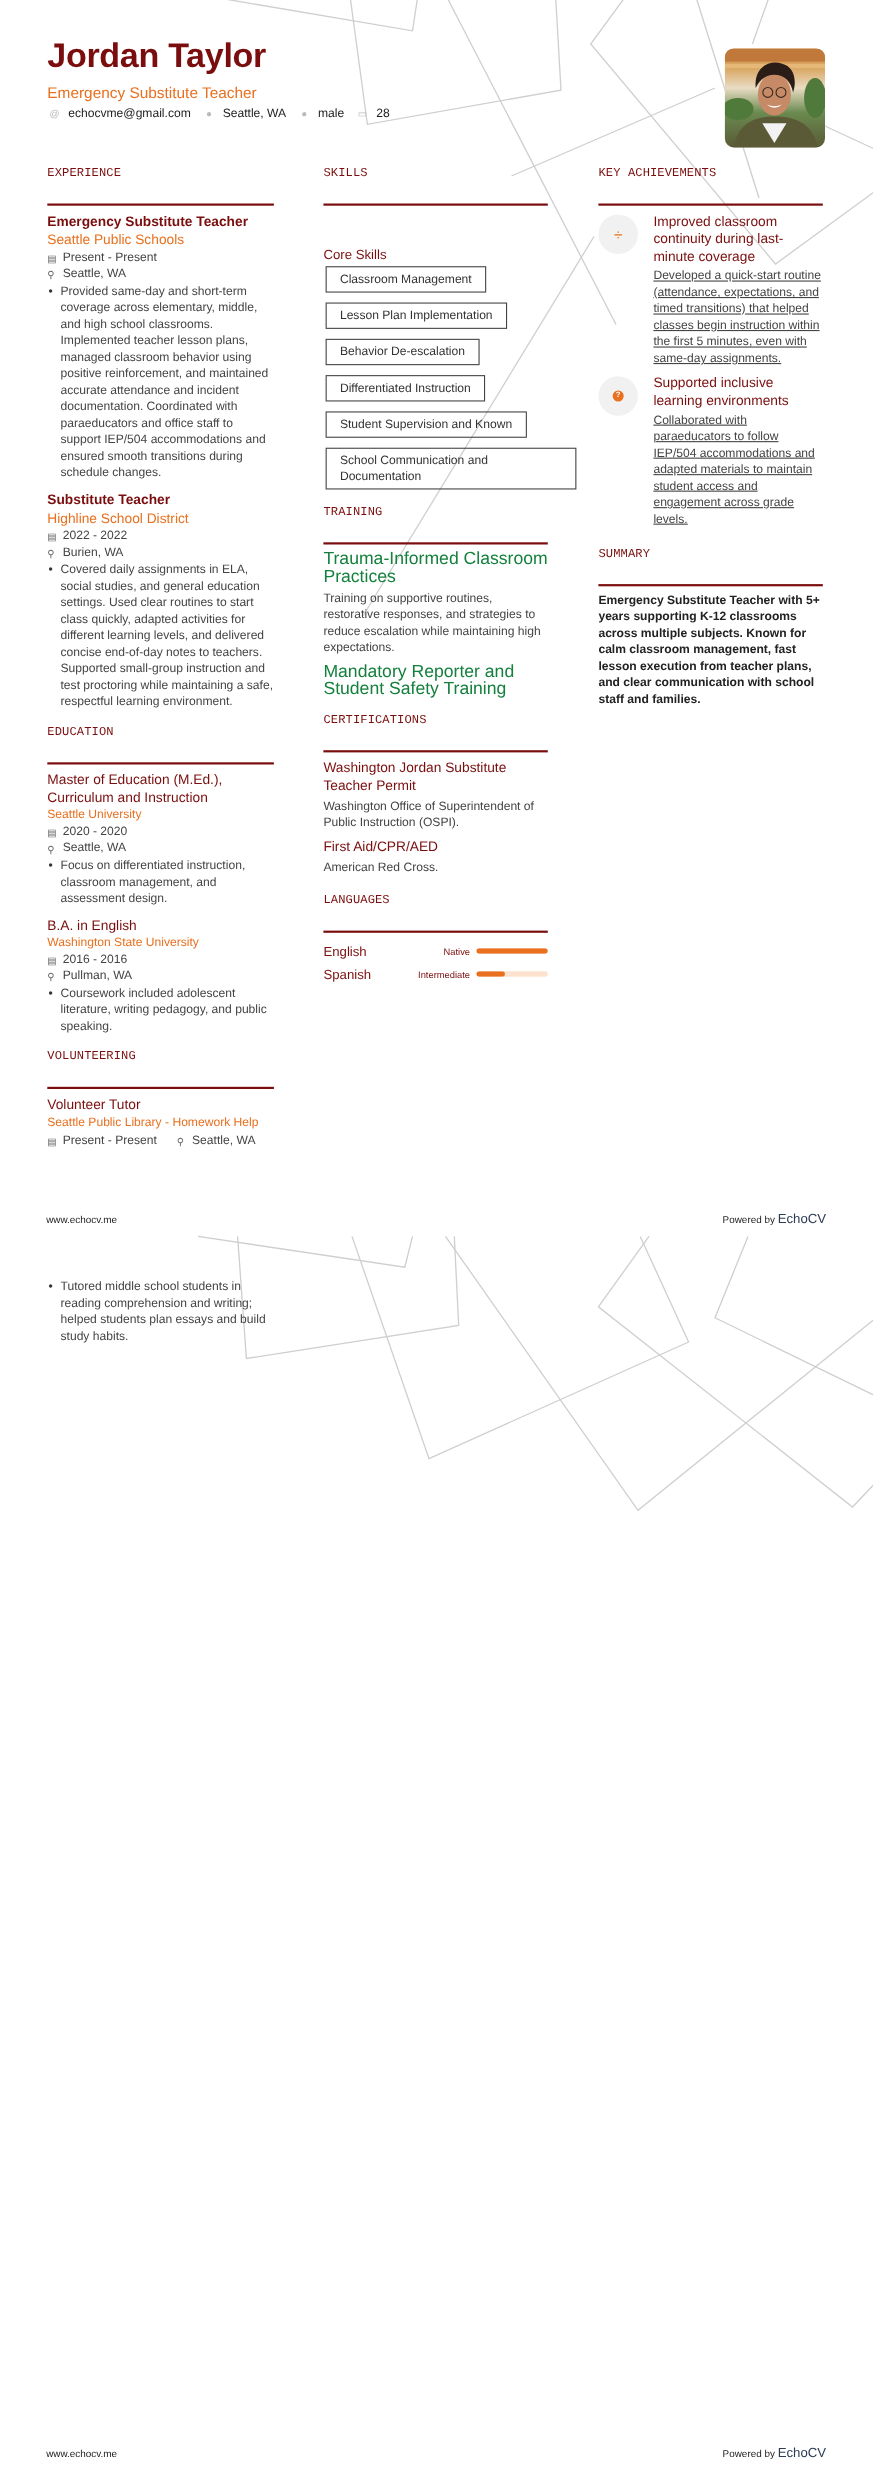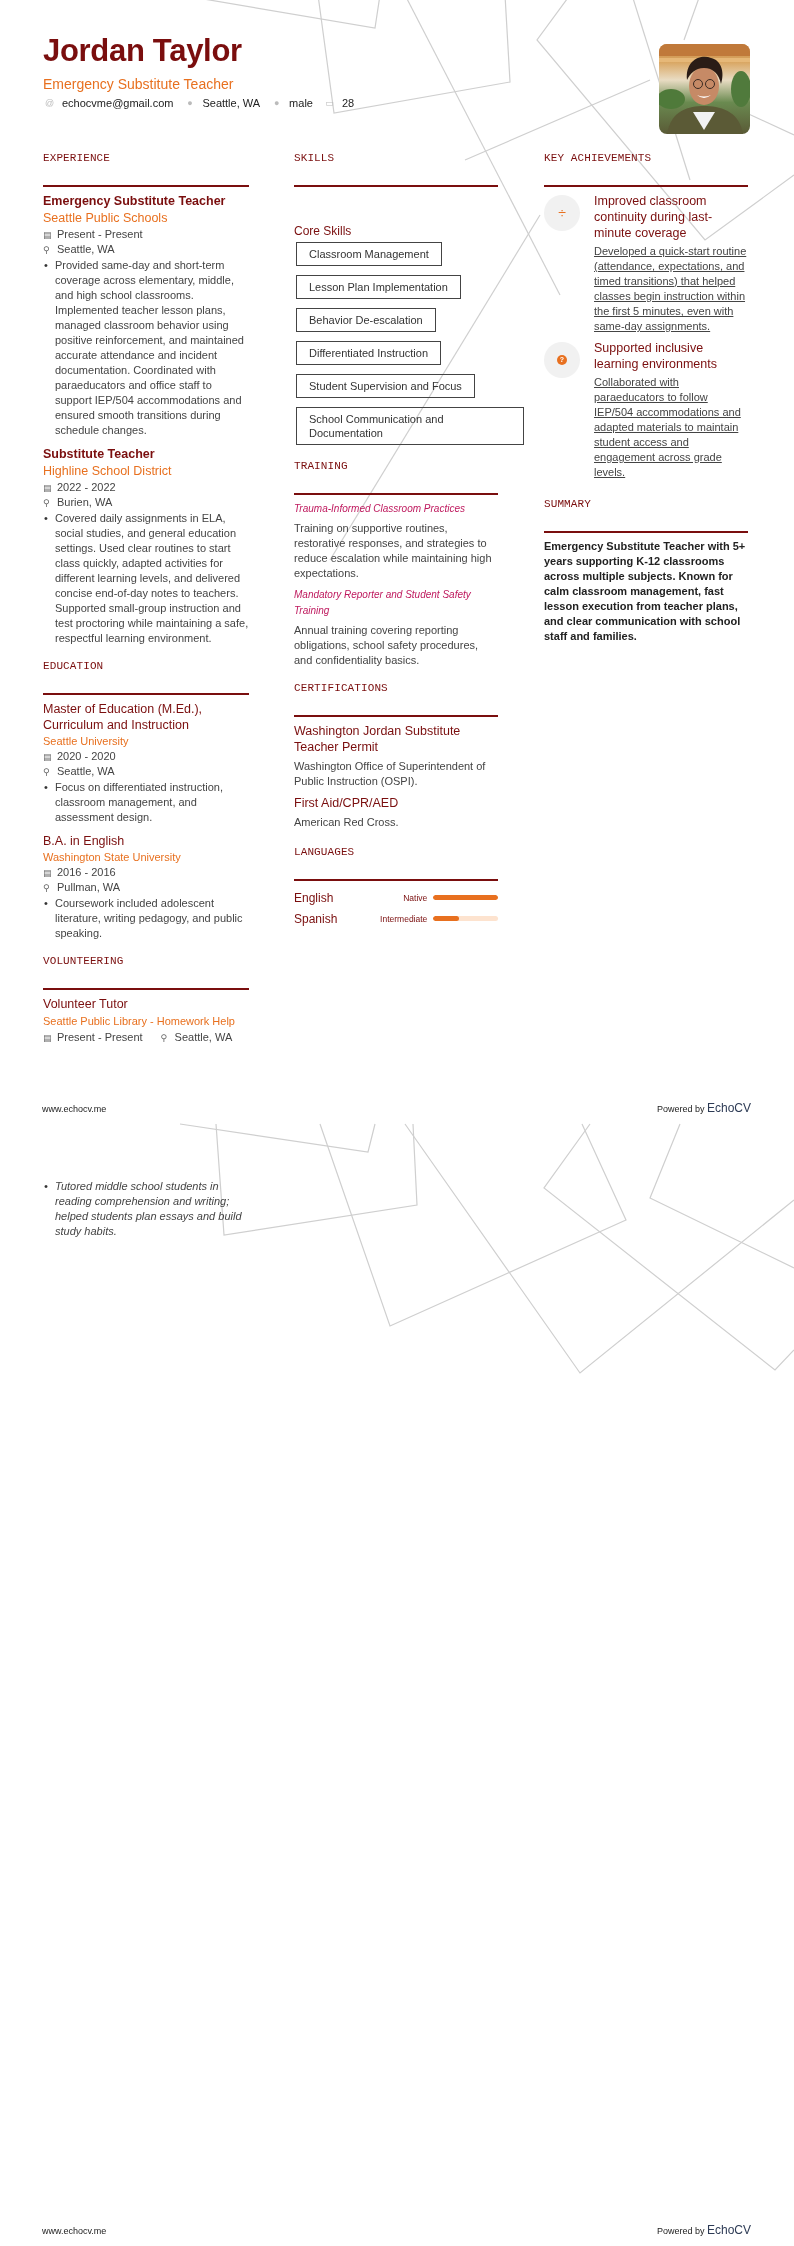--- a/index.html
+++ b/index.html
@@ -31,21 +31,21 @@
     .bullet::before { content: "•"; position: absolute; left: 1px; top: 0; color: #333; }
     .block { margin-bottom: 6px; }
 
     .edu-degree { font-size: 12.5px; color: #7a0e0e; line-height: 16px; }
     .edu-school { font-size: 11px; color: #e8701f; line-height: 16px; }
 
     .skill-group { font-size: 12px; color: #7a0e0e; margin-bottom: 4px; margin-top: 37px; }
     .chip { display: inline-block; border: 1px solid #444; padding: 4px 12px; font-size: 11px; color: #333; margin: 0 0 9px 2px; line-height: 14px; }
     .chip.wide { width: 228px; }
 
-    .train-title { font-size: 10px; color: #be185d; line-height: 16px; margin-top: 2px; font-style: italic; }
+    .train-title { font-size: 16px; color: #15803d; line-height: 16px; margin-top: 2px; }
     .train-desc { font-size: 11px; color: #444; line-height: 15px; margin-top: 4px; margin-bottom: 6px; }
 
     .cert-title { font-size: 12.5px; color: #7a0e0e; line-height: 16px; margin-top: 2px; }
     .cert-desc { font-size: 11px; color: #444; line-height: 15px; margin-top: 4px; margin-bottom: 6px; }
 
     .lang-row { display: flex; align-items: center; height: 21px; }
     .lang-name { font-size: 12px; color: #7a0e0e; width: 72px; }
     .lang-level { font-size: 8.5px; color: #7a0e0e; width: 64px; text-align: right; margin-right: 6px; }
     .lang-bar { width: 66px; height: 5px; background: #fde3cf; border-radius: 3px; overflow: hidden; }
     .lang-fill { height: 5px; background: #e8701f; border-radius: 3px; }
@@ -201,30 +201,29 @@
   </div>
 
   <div class="col col2">
     <div>
       <div class="sec-h">SKILLS</div>
       <div class="skill-group">Core Skills</div>
       <div><span class="chip">Classroom Management</span></div>
       <div><span class="chip">Lesson Plan Implementation</span></div>
       <div><span class="chip">Behavior De-escalation</span></div>
       <div><span class="chip">Differentiated Instruction</span></div>
-      <div><span class="chip">Student Supervision and Focus</span></div>
+      <div><span class="chip">Student Supervision and Known</span></div>
       <div><span class="chip wide">School Communication and Documentation</span></div>
     </div>
 
     <div style="margin-top:6px;">
       <div class="sec-h">TRAINING</div>
       <div class="train-title">Trauma-Informed Classroom Practices</div>
       <div class="train-desc">Training on supportive routines, restorative responses, and strategies to reduce escalation while maintaining high expectations.</div>
       <div class="train-title">Mandatory Reporter and Student Safety Training</div>
-      <div class="train-desc">Annual training covering reporting obligations, school safety procedures, and confidentiality basics.</div>
     </div>
 
     <div style="margin-top:14px;">
       <div class="sec-h">CERTIFICATIONS</div>
       <div class="cert-title">Washington Jordan Substitute Teacher Permit</div>
       <div class="cert-desc">Washington Office of Superintendent of Public Instruction (OSPI).</div>
       <div class="cert-title">First Aid/CPR/AED</div>
       <div class="cert-desc">American Red Cross.</div>
     </div>
 
@@ -275,20 +274,20 @@
   </div>
 
   <div class="footer-l" style="top:1104px;">www.echocv.me</div>
   <div class="footer-r" style="top:1101px;">
     <span>Powered by</span>
     <span class="brand">EchoCV</span>
   </div>
 </div>
 
 <div class="page page2">
-  <div class="bullet" style="position:absolute;left:43px;top:68px;width:210px;font-style:italic;">Tutored middle school students in reading comprehension and writing; helped students plan essays and build study habits.</div>
+  <div class="bullet" style="position:absolute;left:43px;top:52px;width:210px;">Tutored middle school students in reading comprehension and writing; helped students plan essays and build study habits.</div>
 
   <div class="footer-l" style="top:1116px;">www.echocv.me</div>
   <div class="footer-r" style="top:1113px;">
     <span>Powered by</span>
     <span class="brand">EchoCV</span>
   </div>
 </div>
 
 </body></html>

